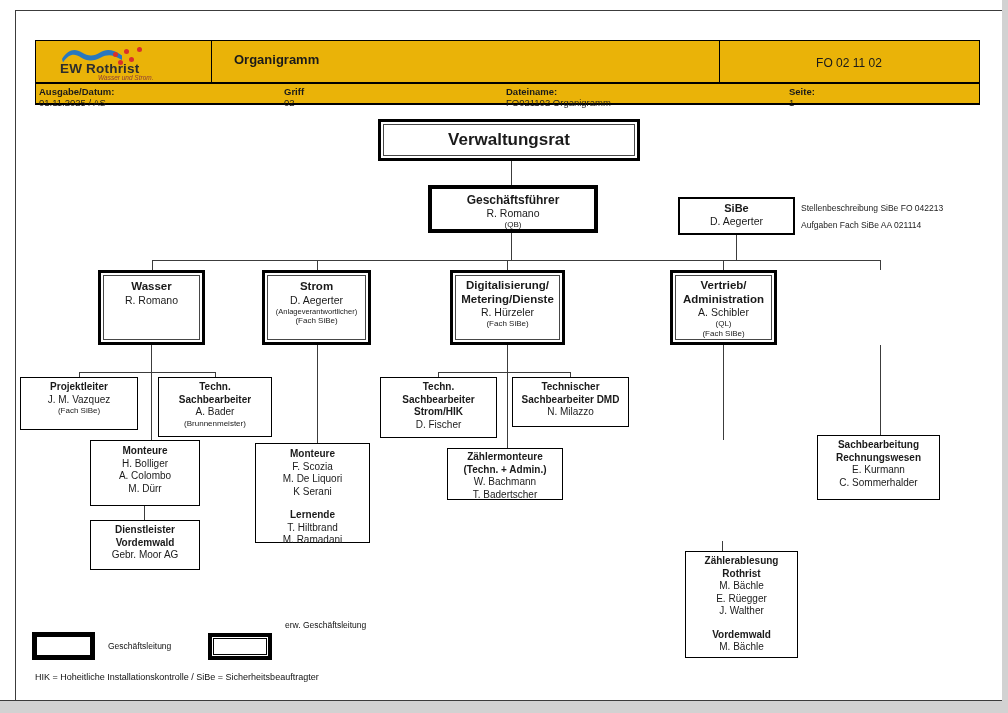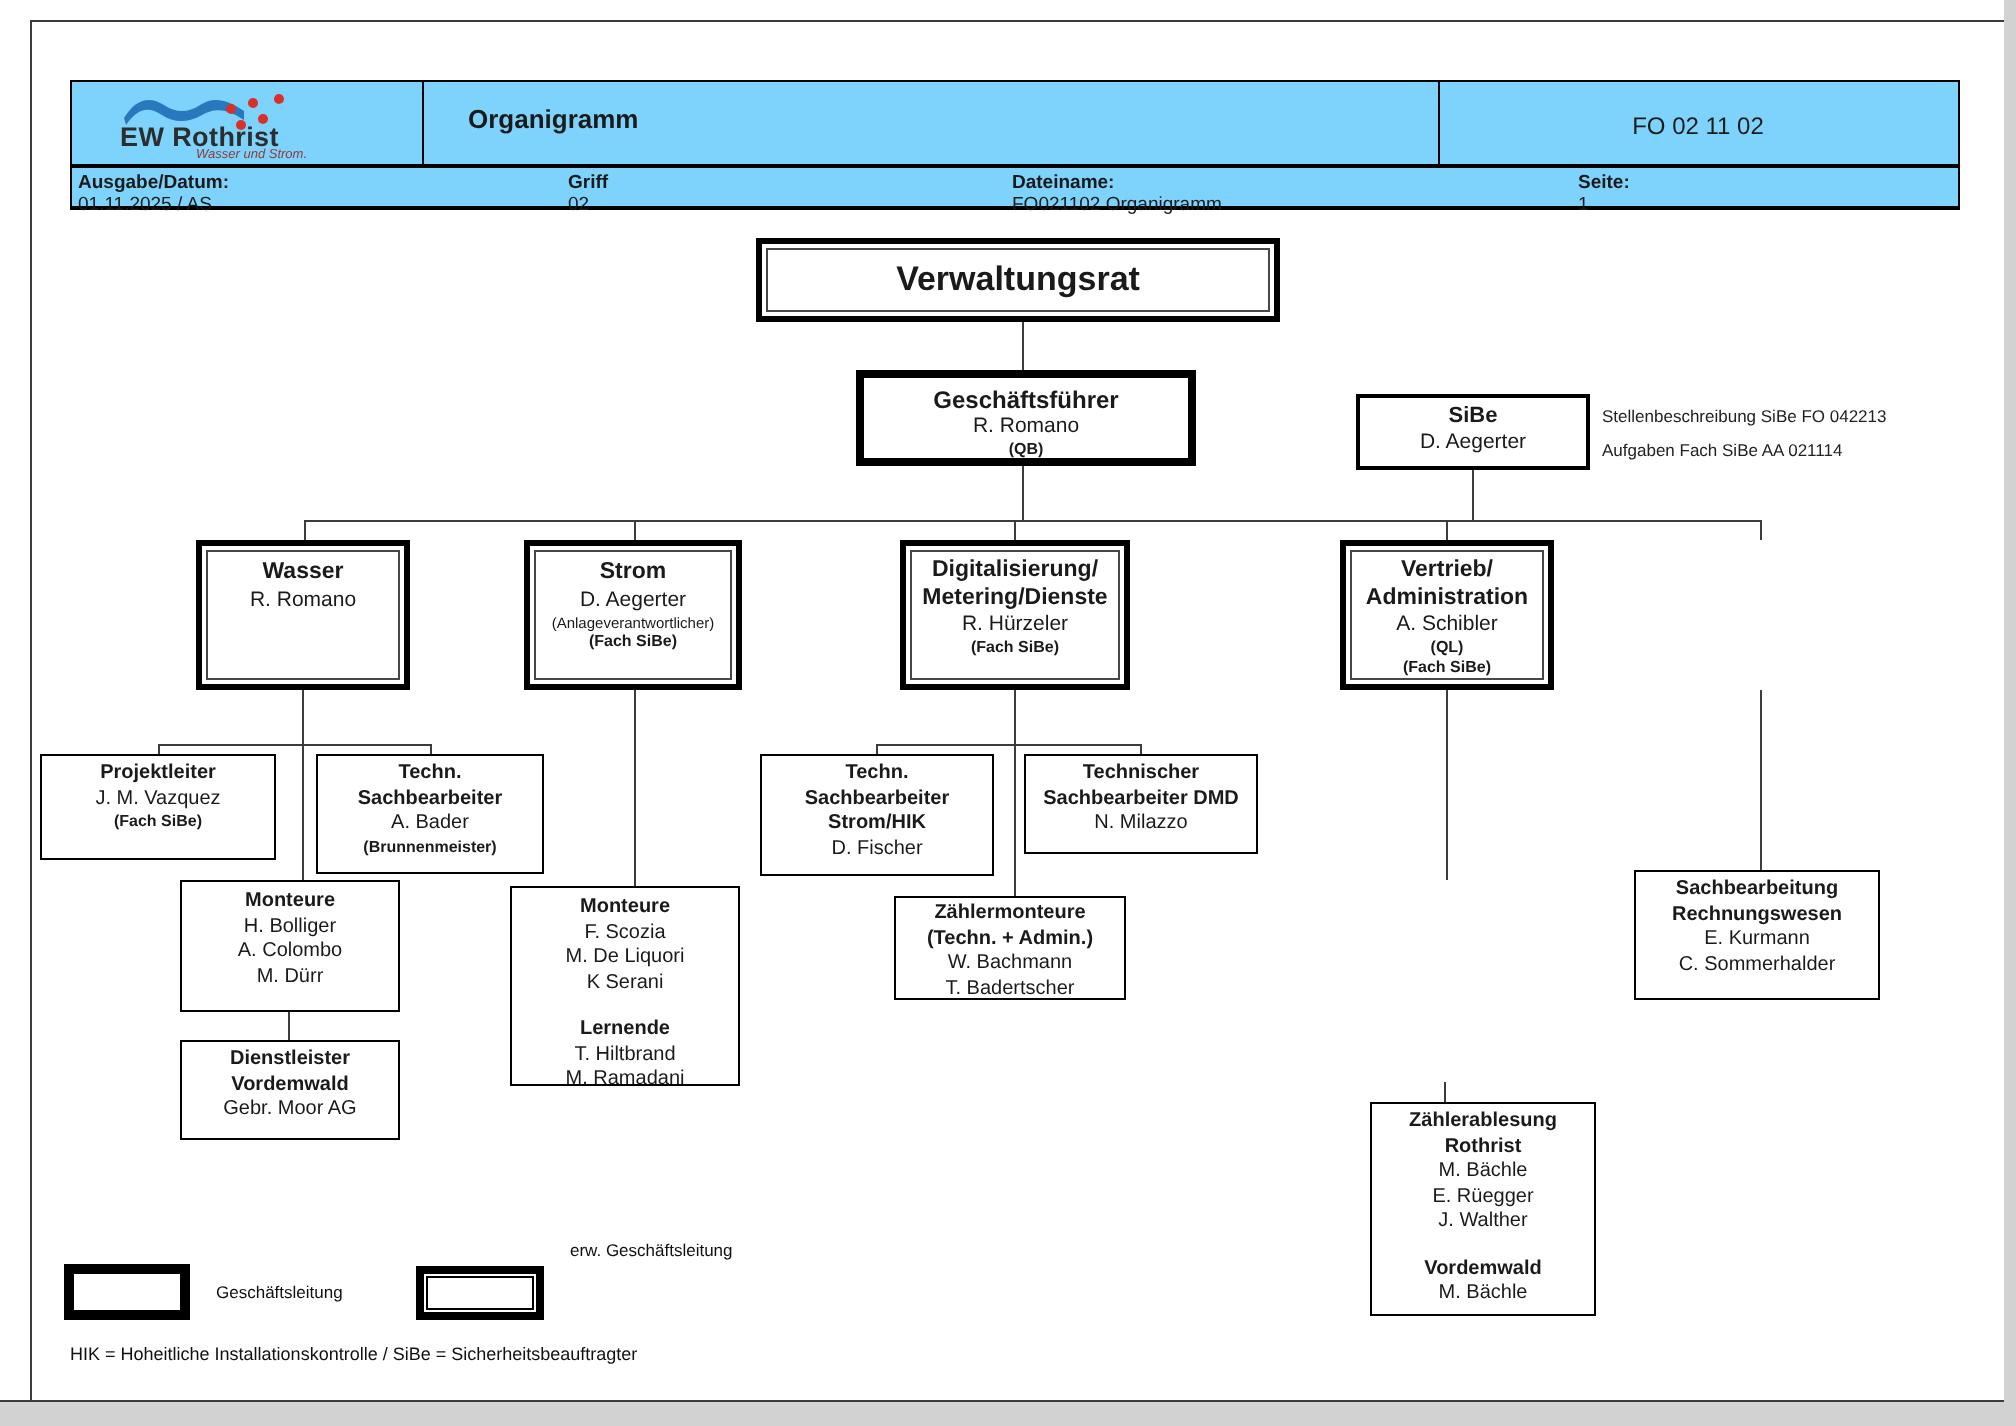--- a/index.html
+++ b/index.html
@@ -6,28 +6,28 @@
   #page{position:relative;width:1008px;height:713px;background:#ffffff;overflow:hidden;
         font-family:"Liberation Sans","DejaVu Sans",sans-serif;color:#1a1a1a;}
   .ln{position:absolute;background:#3c3c3c;}
   .bx{position:absolute;background:#fff;box-sizing:border-box;text-align:center;}
   .thin{border:1px solid #000;}
   .thick{border:4px solid #000;}
   .dbl{border:3px solid #000;padding:2px;}
   .dbl .in{width:100%;height:100%;border:1px solid #474747;box-sizing:border-box;}
   .tt{font-weight:bold;font-size:10px;line-height:12.5px;}
   .nm{font-size:10px;line-height:12.5px;}
-  .sm{font-size:8px;line-height:10px;font-weight:bold;}
+  .sm{font-size:8px;line-height:10px;}
   .dt{font-weight:bold;font-size:11.5px;line-height:13.5px;}
   .dn{font-size:10.5px;line-height:13px;}
   .pt2{padding-top:2px;}.pt3{padding-top:3px;}.pt4{padding-top:4px;}
   .sp{height:11px;}
   
   #hdr{position:absolute;left:35px;top:40px;width:945px;height:65px;border:1px solid #000;
-       border-bottom:2px solid #000;box-sizing:border-box;background:#7dd3fc;}
+       border-bottom:2px solid #000;box-sizing:border-box;background:#eab308;}
   #hdr .vdiv{position:absolute;top:0;width:1px;height:41px;background:#000;}
   #hdr .hsep{position:absolute;left:0;top:41px;width:100%;height:2px;background:#000;}
   .meta{position:absolute;top:45px;font-size:9.5px;line-height:11px;}
   .meta .lb{font-weight:bold;}
   #title{position:absolute;left:198px;top:11px;font-size:13px;font-weight:bold;}
   #doccode{position:absolute;left:683px;top:15px;width:260px;text-align:center;font-size:12px;}
   
   .dot{position:absolute;width:5px;height:5px;border-radius:50%;background:#d9302a;}
   #logoname{position:absolute;left:24px;top:20px;font-size:13.5px;font-weight:bold;color:#2d2d2d;letter-spacing:.2px;}
   #logotag{position:absolute;left:62px;top:33px;font-size:6.5px;color:#8d3b3b;font-style:italic;}

